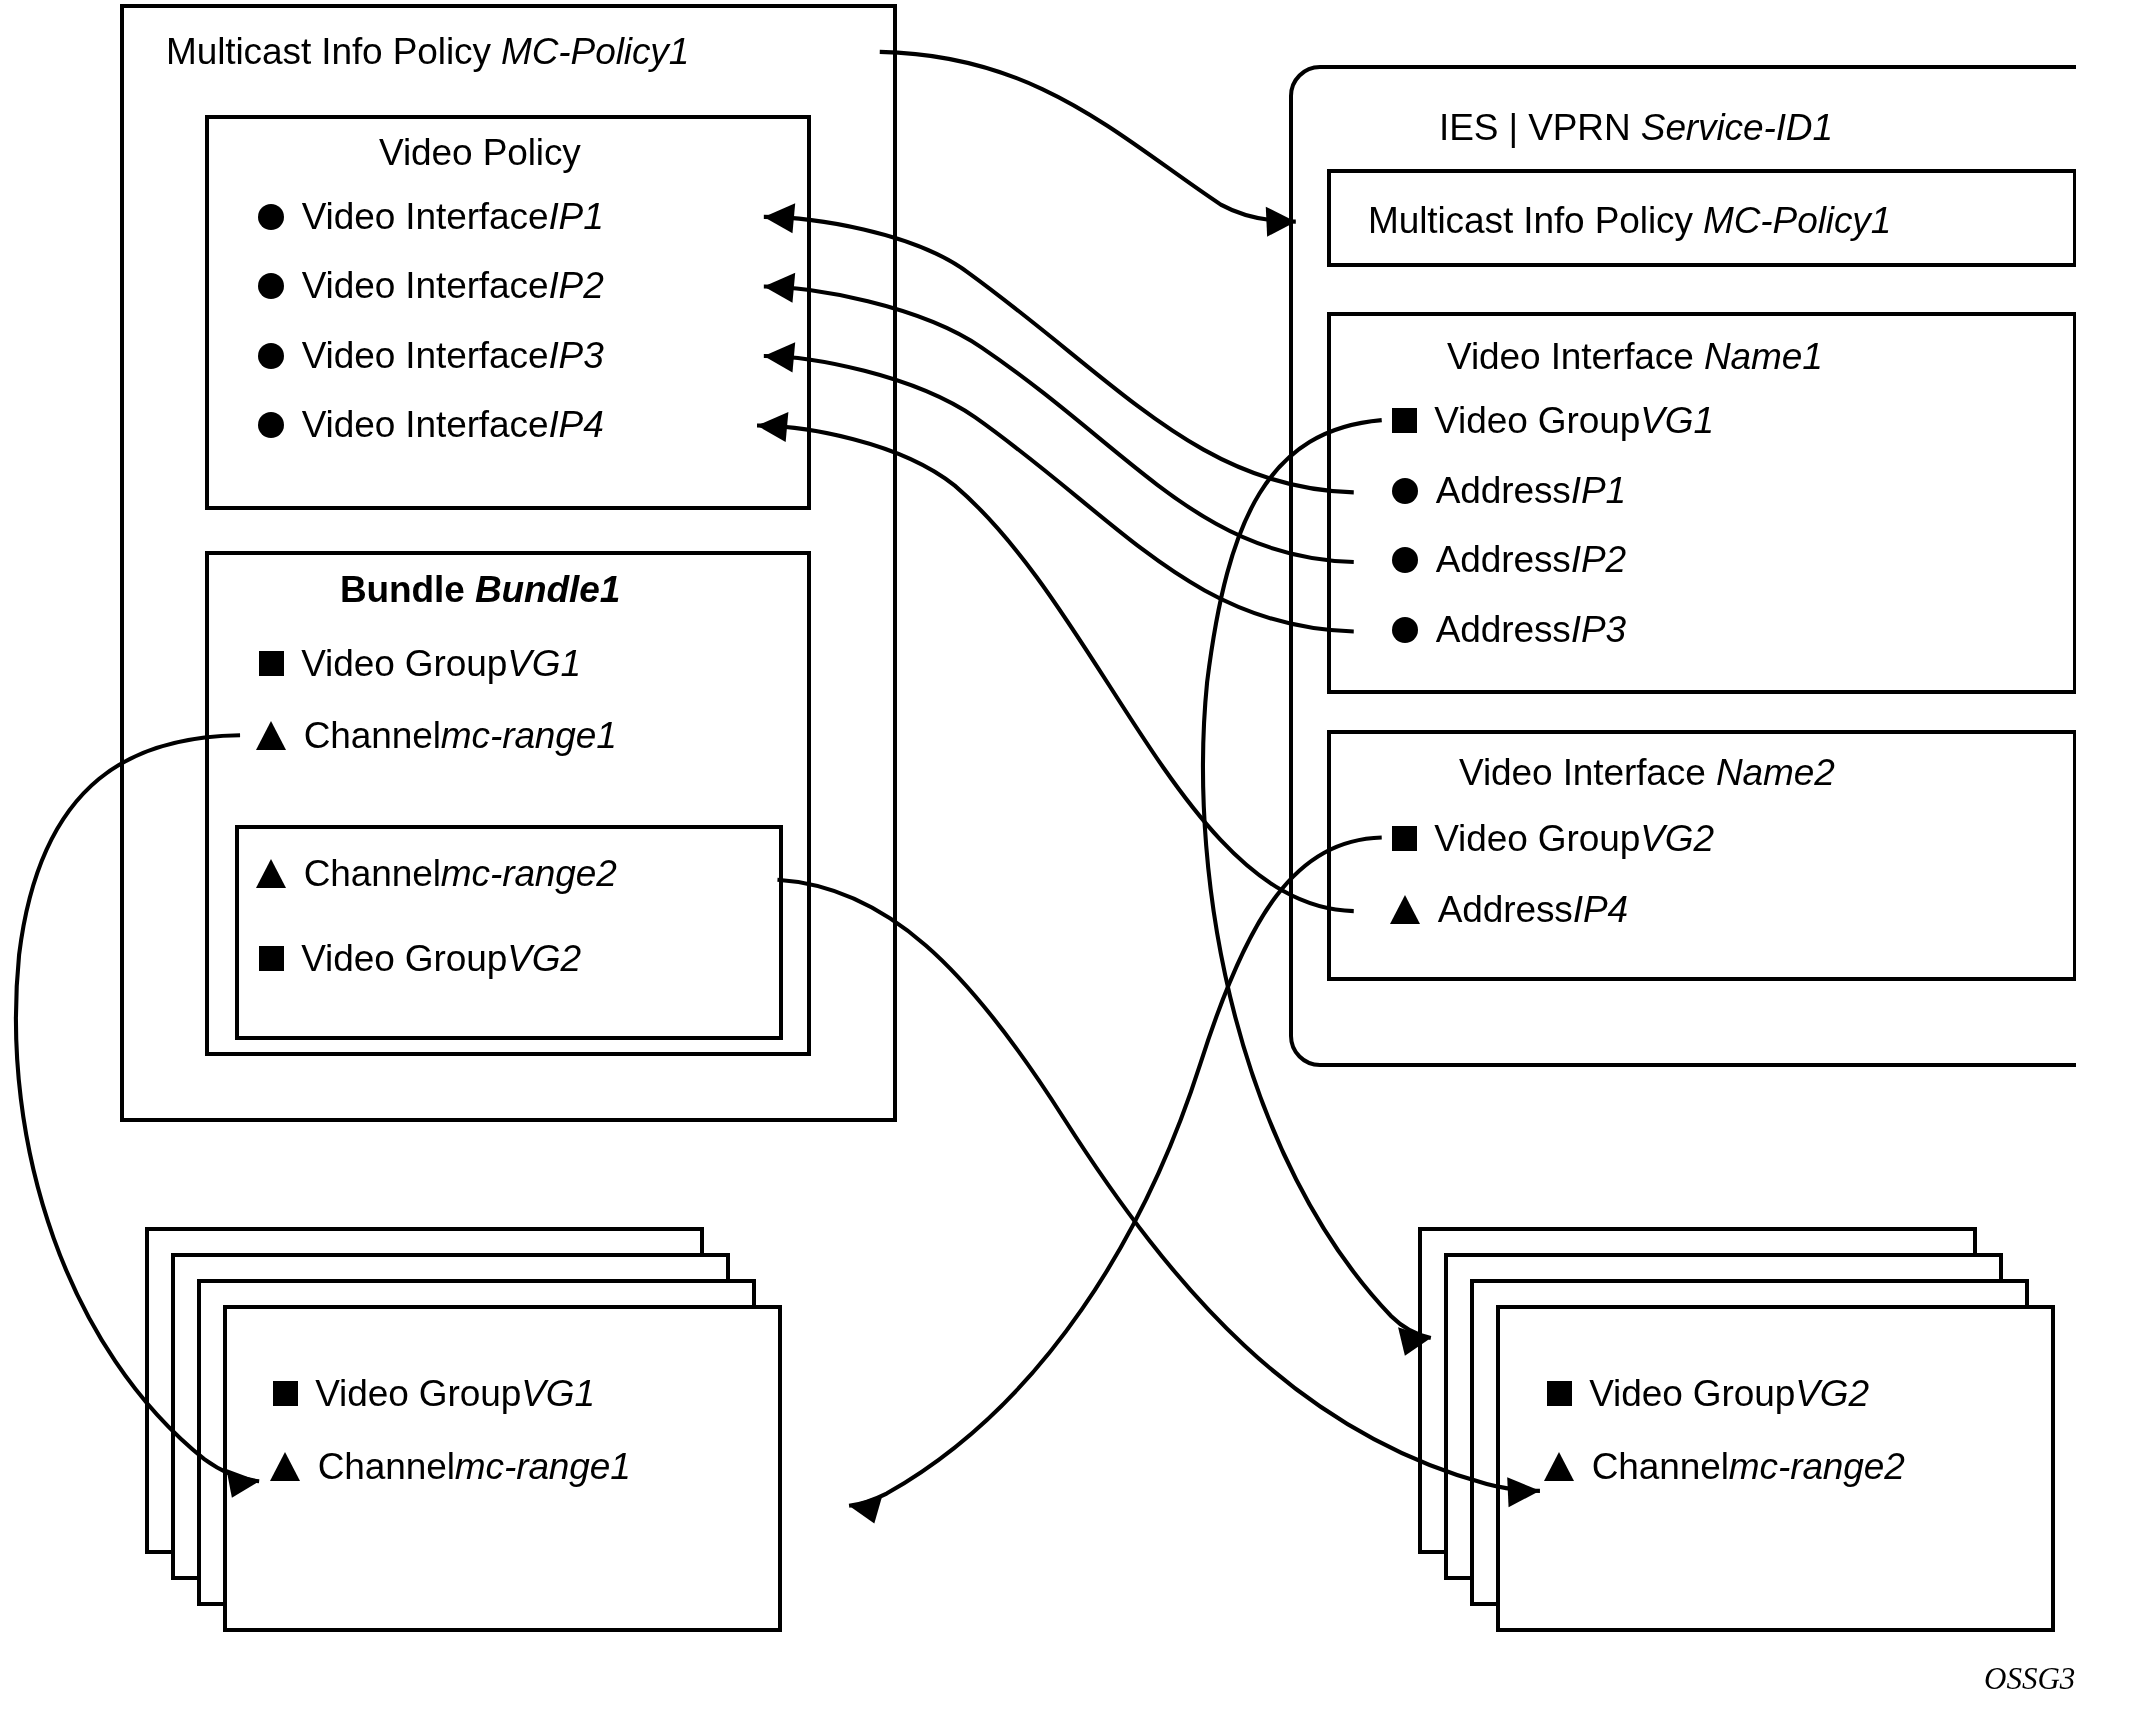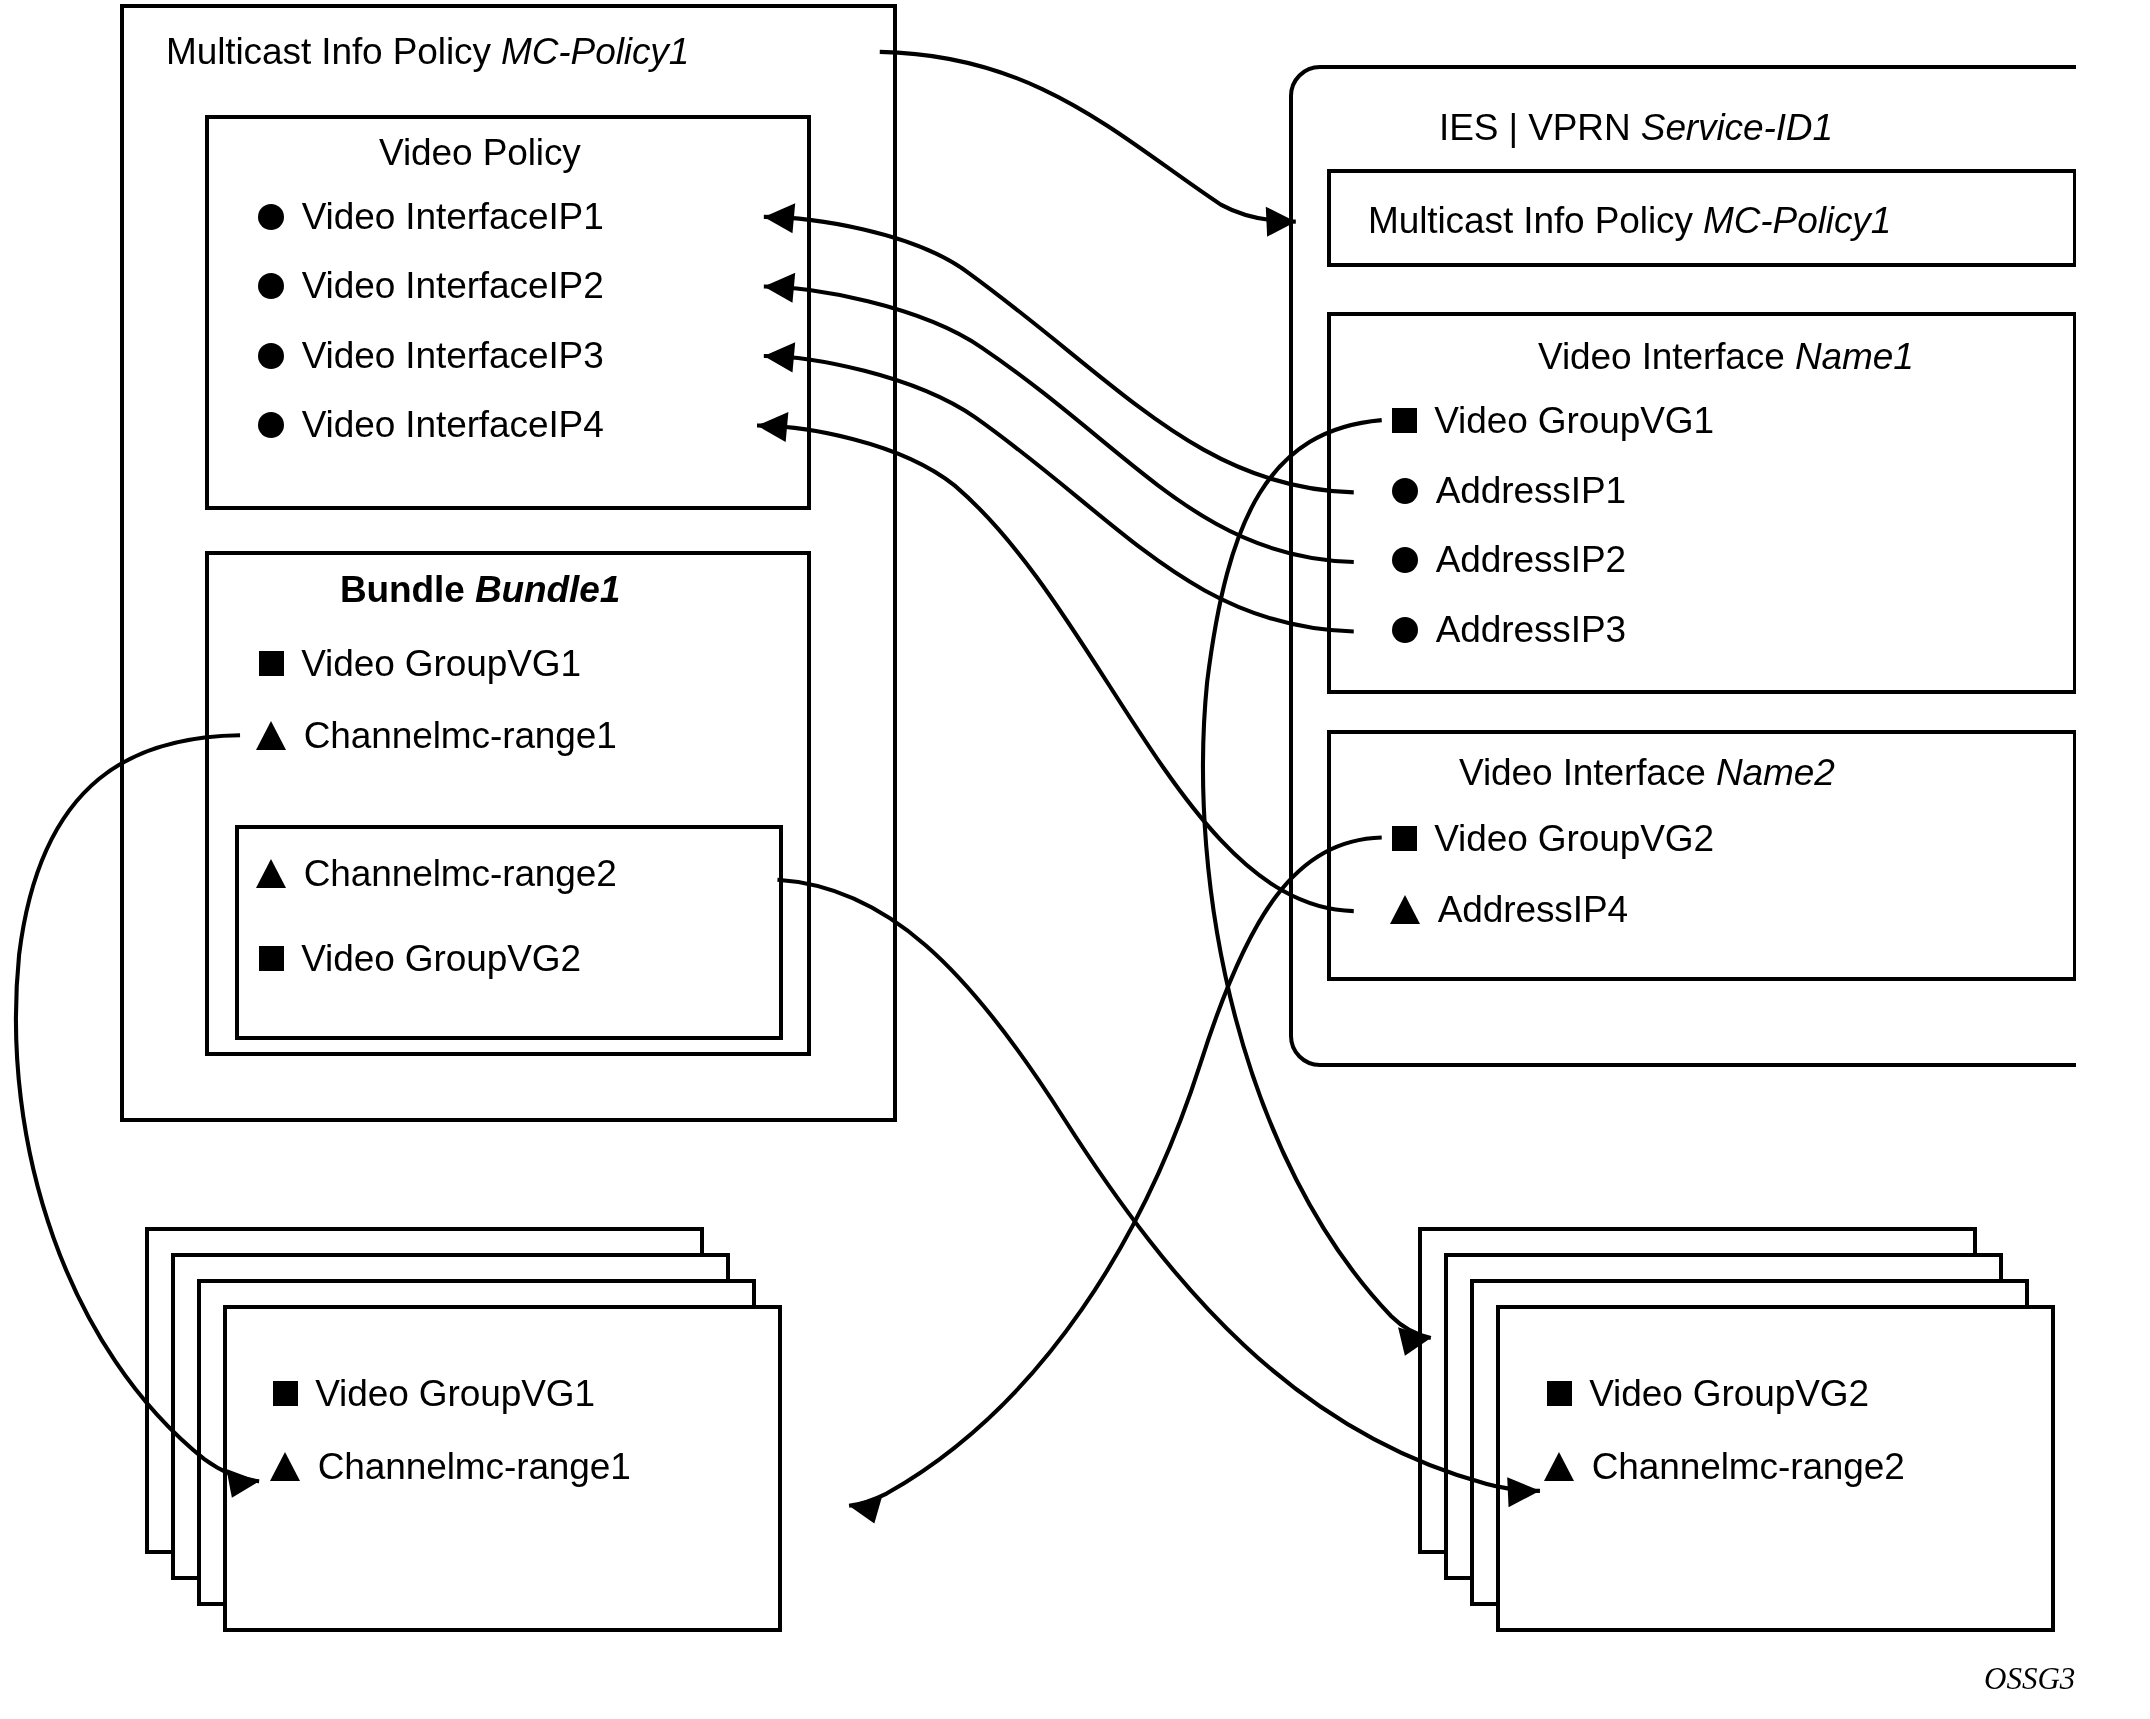--- a/index.html
+++ b/index.html
@@ -43,21 +43,21 @@
   .row {
     position: absolute;
     font-size: 37px;
     line-height: 1.0;
     white-space: nowrap;
     display: flex;
     align-items: center;
     letter-spacing: -0.1px;
   }
   .row .label { margin-left: 17.7px; }
-  .row .em { }
+  .row .em { font-style: italic; }
 
   
   .bul {
     flex: 0 0 auto;
     display: inline-block;
   }
   .bul.circle {
     width: 26px;
     height: 26px;
     border-radius: 50%;
@@ -178,21 +178,21 @@
   <div class="title" style="left:1439px; top:101px;margin-top:8px;">
     <span>IES | VPRN </span><span class="em">Service-ID1</span>
   </div>
 
   <div class="box" style="left:1327px; top:169px; width:750px; height:98px;"></div>
   <div class="title" style="left:1368px; top:202px;">
     <span>Multicast Info Policy </span><span class="em">MC-Policy1</span>
   </div>
 
   <div class="box" style="left:1327px; top:312px; width:750px; height:382px;"></div>
-  <div class="title" style="left:1538px; top:338px;">
+  <div class="title" style="left:1447px; top:338px;">
     <span>Video Interface </span><span class="em">Name1</span>
   </div>
 
   <div class="row" style="left:1392px; top:402px;">
     <span class="bul square"></span>
     <span class="label">Video Group </span>
     <span class="em">VG1</span>
   </div>
   <div class="row" style="left:1392px; top:472px;">
     <span class="bul circle"></span>

